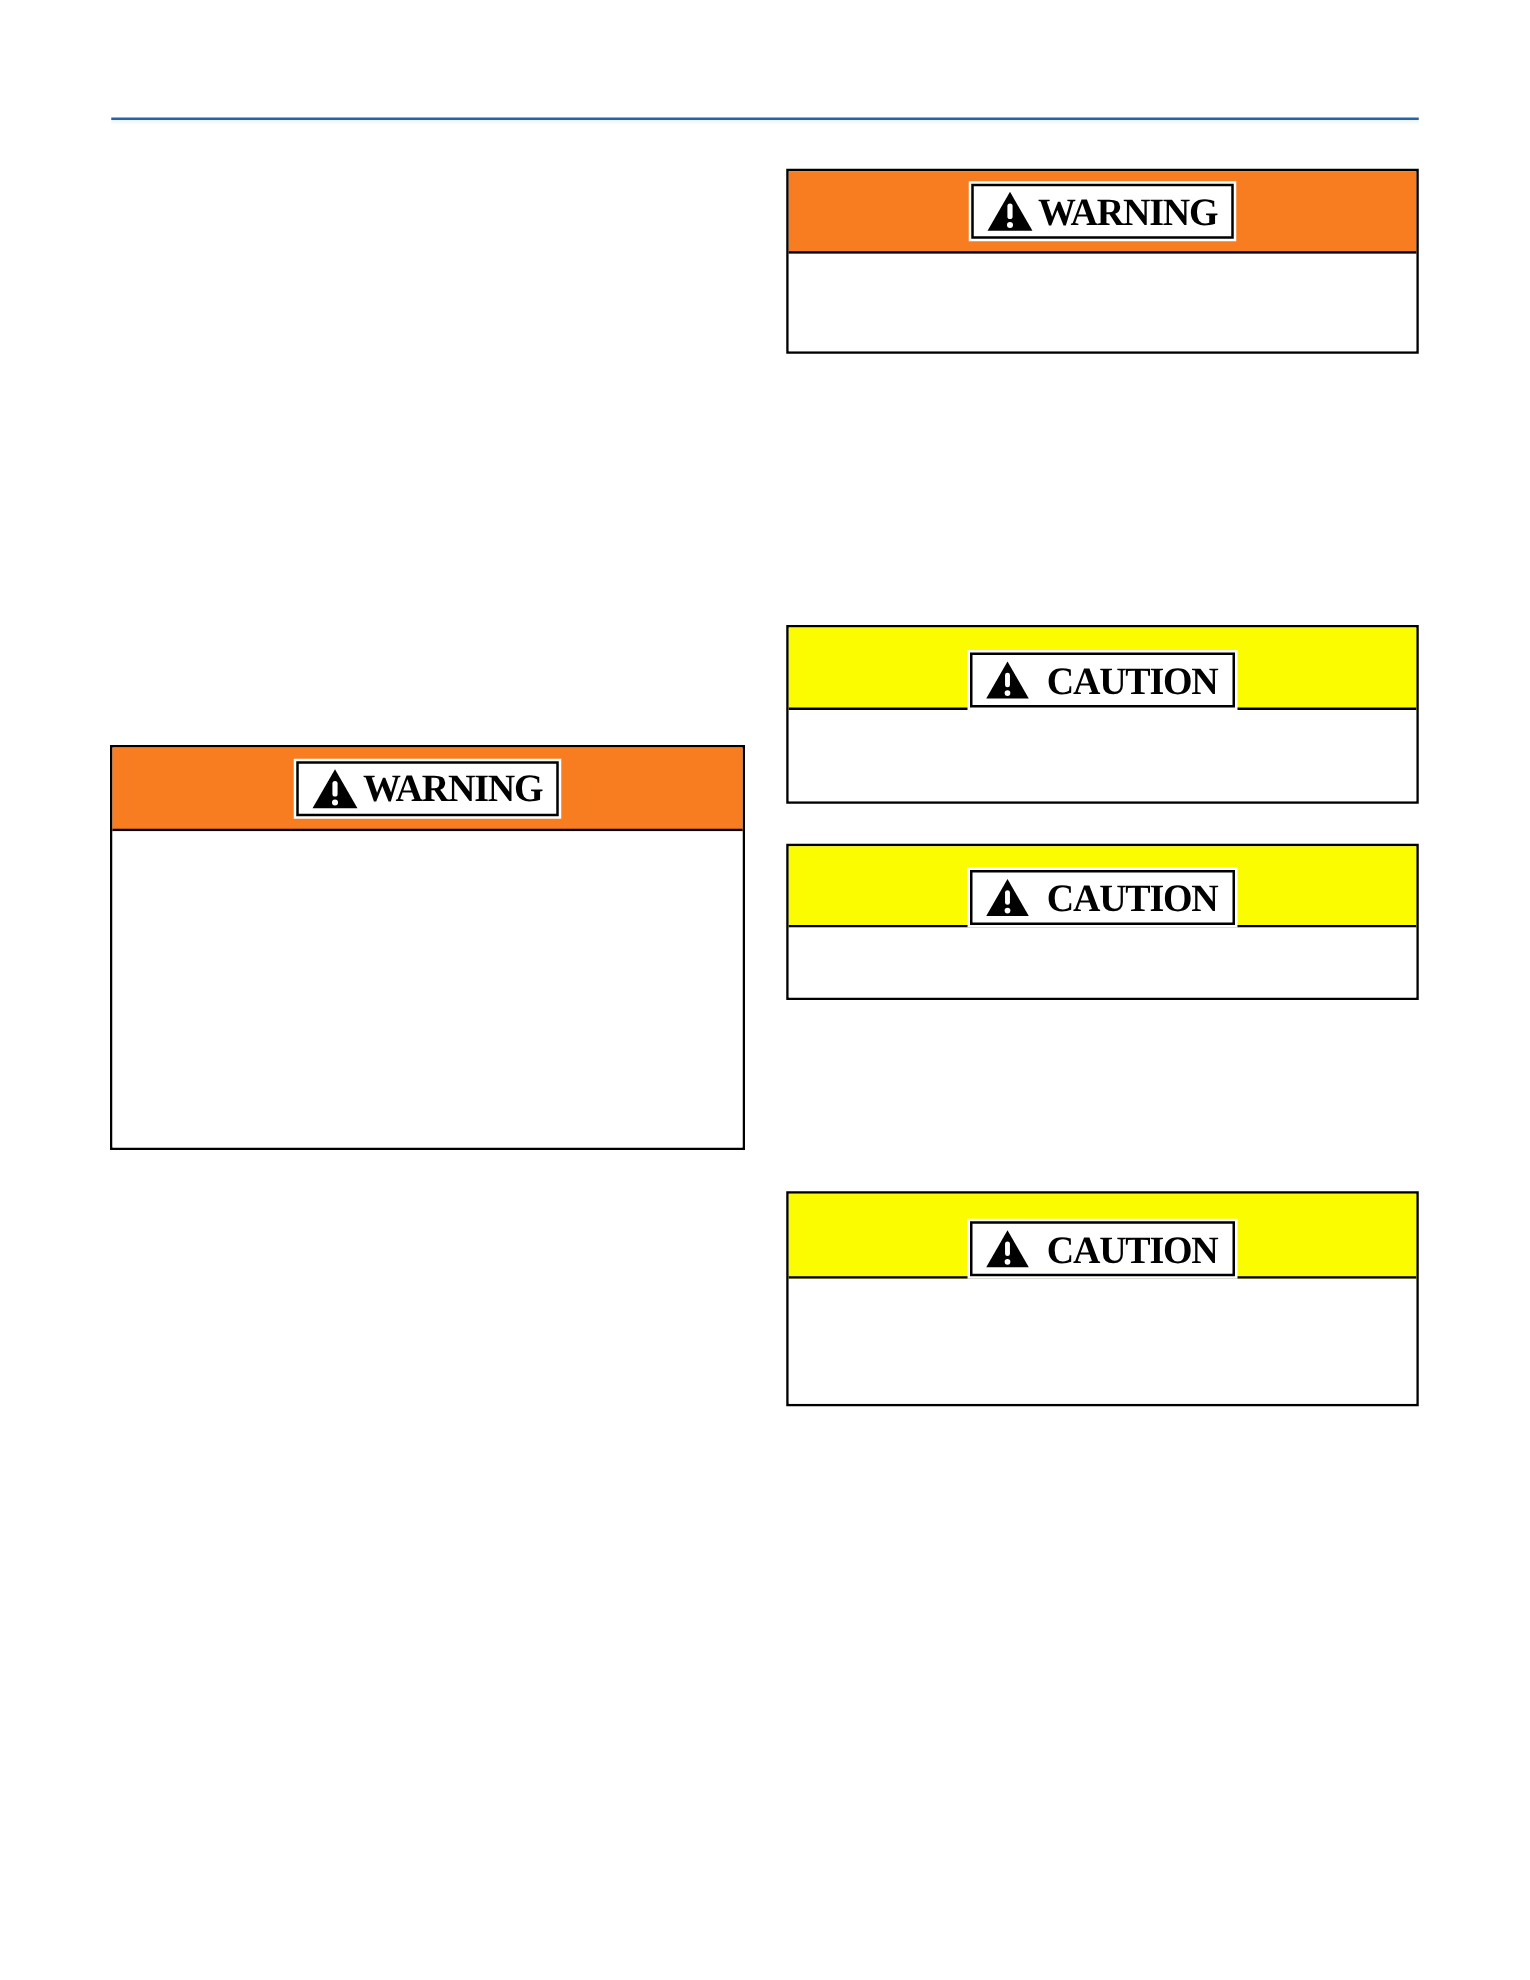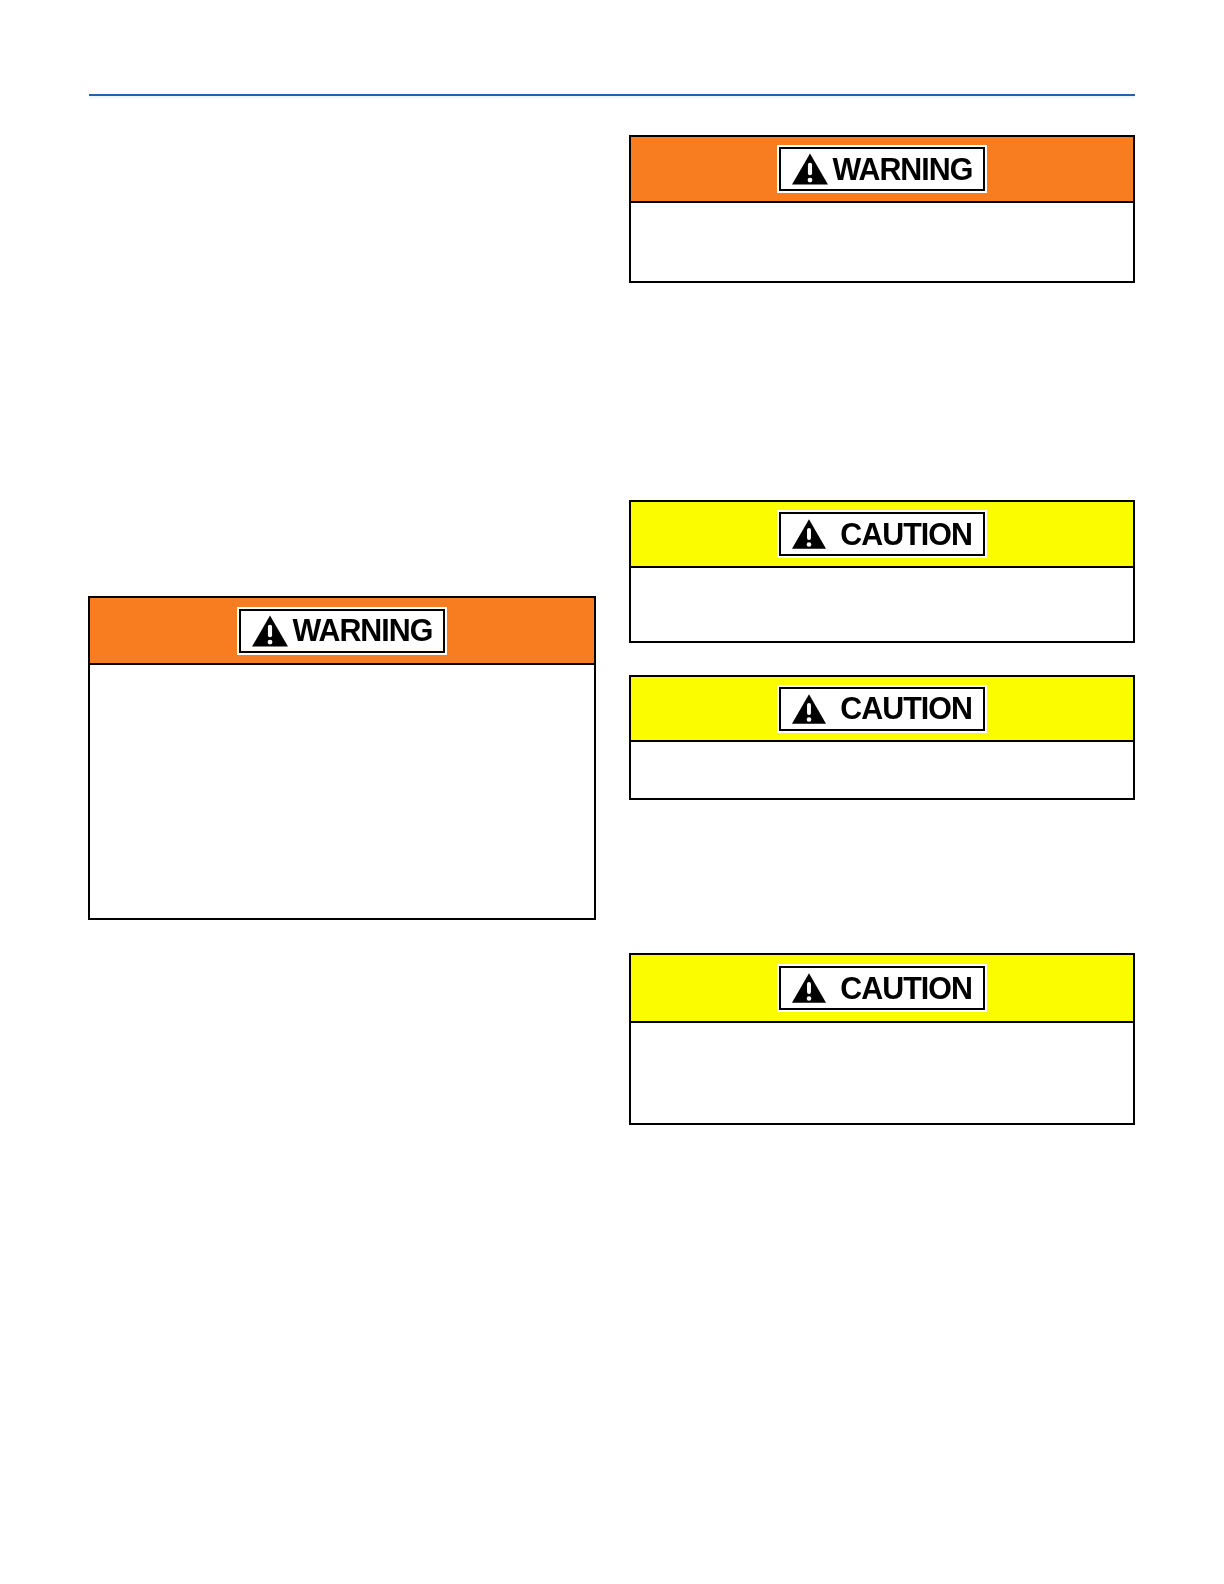--- a/index.html
+++ b/index.html
@@ -8,21 +8,21 @@
     --rule-blue:#2563A8;
     --rule-blue-light:#D7E8F6;
     --border-black:#000000;
     --plate-white:#FFFFFF;
   }
   html,body{margin:0;padding:0;background:#ffffff;}
   .page{
     position:relative;
     width:1224px;height:1177px;
     background:#ffffff;
-    font-family:Liberation Sans, sans-serif;
+    font-family:Liberation Serif, serif;
     overflow:hidden;
   }
   
   .top-rule{
     position:absolute;left:89px;top:94px;width:1046px;height:2px;
     background:var(--rule-blue);
   }
   .top-rule-glow{
     position:absolute;left:89px;top:96px;width:1046px;height:4px;
     background:linear-gradient(#EAF3FA,#ffffff);
@@ -43,21 +43,21 @@
     box-sizing:border-box;
     display:flex;flex-direction:column;
   }
   .box-header{
     flex:0 0 auto;
     border-bottom:2px solid var(--border-black);
     display:flex;align-items:center;justify-content:center;
     box-sizing:border-box;
   }
   .warning .box-header{background:var(--warning-orange);}
-  .caution .box-header{background:var(--caution-yellow);}
+  .caution .box-header{background:var(--caution-yellow);align-items:flex-end;}
   .box-body{flex:1 1 auto;background:#ffffff;}
 
   
   .signal-plate{
     background:var(--plate-white);
     border:2px solid var(--border-black);
     box-shadow:0 0 0 2px #ffffff;
     height:44px;
     min-width:186px;
     padding:0 10px;

